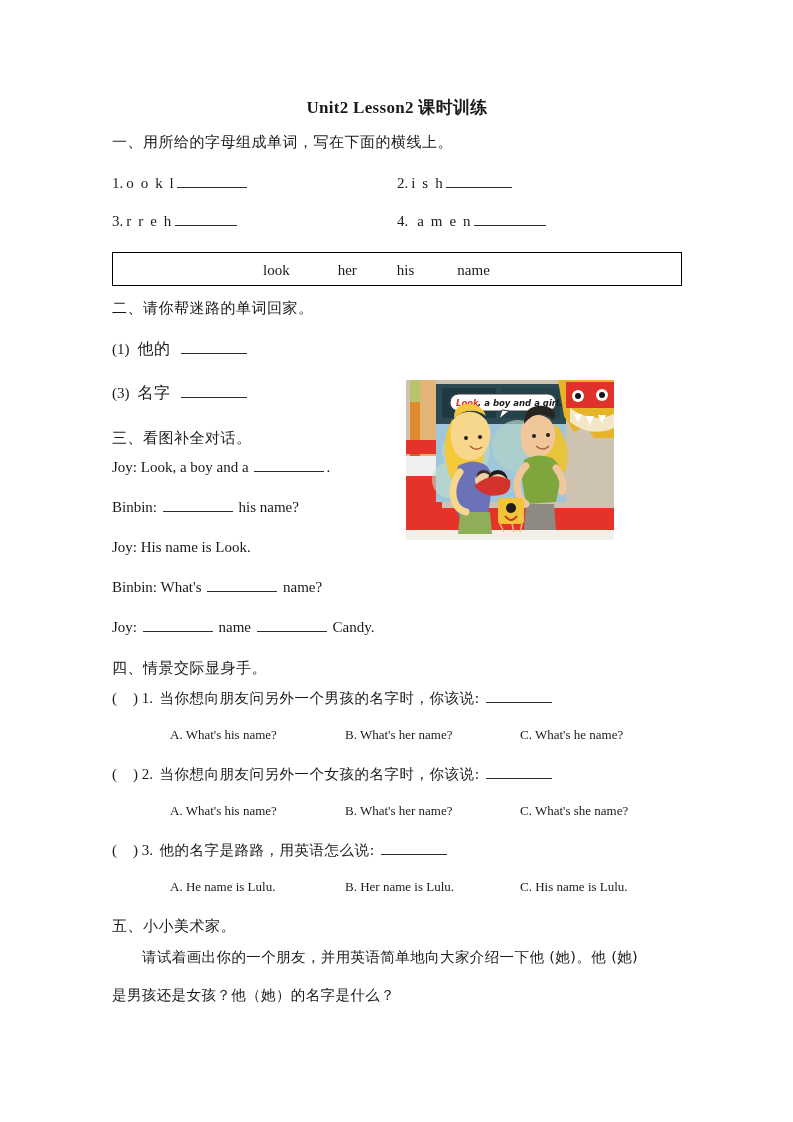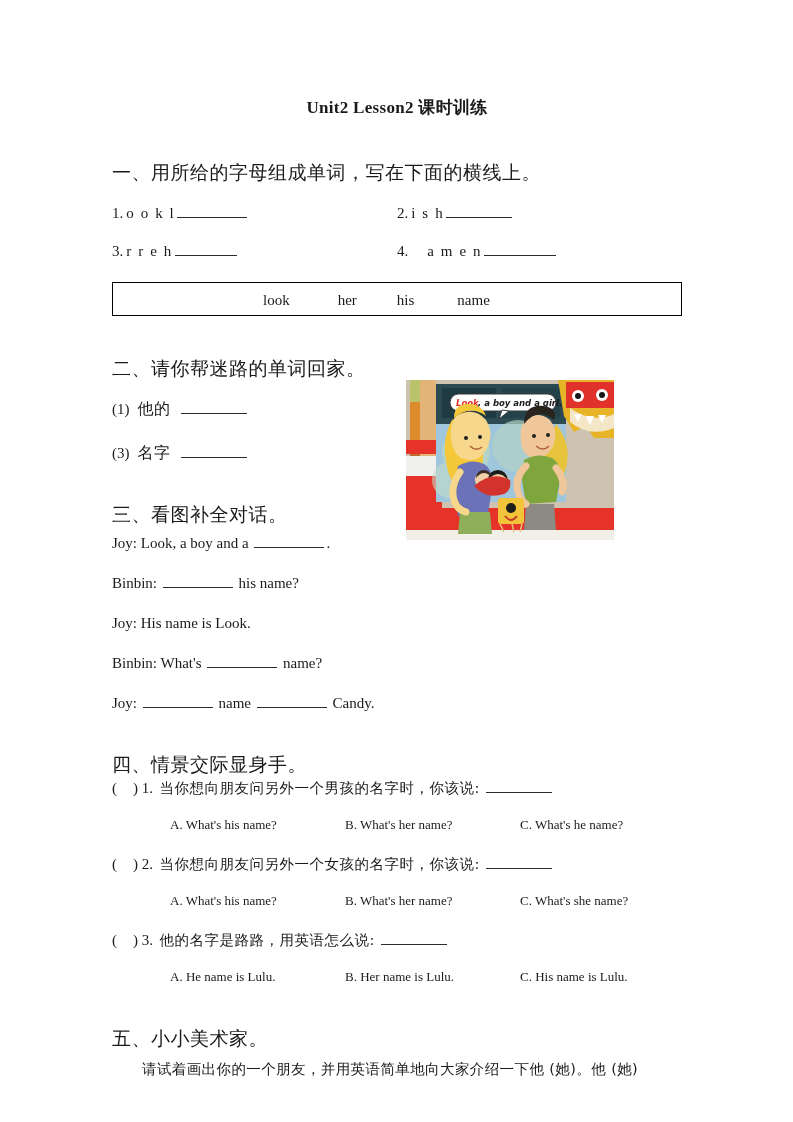--- a/index.html
+++ b/index.html
@@ -34,23 +34,23 @@
     font-weight: bold;
     font-size: 17px;
     letter-spacing: 0.3px;
     margin: 0 0 0 0;
     line-height: 24px;
   }
 
   
   .sec-head {
     font-family: "DejaVu Sans", sans-serif;
-    font-size: 19px;
+    font-size: 15px;
     line-height: 20px;
-    margin-top: 42px;
+    margin-top: 12px;
     letter-spacing: 0.5px;
   }
   .cn {
     font-family: "DejaVu Sans", sans-serif;
     letter-spacing: 0.5px;
   }
 
   
   .ex1 {
     margin-top: 22px;
@@ -131,21 +131,21 @@
   .dialog { margin-top: 10px; }
   .dialog .line {
     font-size: 15px;
     line-height: 18px;
     margin-bottom: 22px;
     white-space: nowrap;
     font-family: Liberation Serif, serif;
   }
 
   
-  .mc { margin-top: 4px; }
+  .mc { margin-top: 10px; }
   .mc-q {
     font-size: 14.5px;
     line-height: 20px;
     margin-bottom: 18px;
     white-space: nowrap;
   }
   .mc-q .paren { font-family: "Liberation Serif", serif; font-size: 15px; }
   .mc-q .qnum { font-size: 15px; margin-right: 3px; }
   .mc-opts {
     display: flex;
@@ -193,21 +193,21 @@
         </div>
       </div>
       <div class="ex1-row">
         <div class="ex1-col">
           <span>3.</span>
           <span class="letters" style="margin-left:3px">r r e h</span>
           <span class="blank bl-60"></span>
         </div>
         <div class="ex1-col">
           <span>4.</span>
-          <span class="letters" style="margin-left:19px">a m e n</span>
+          <span class="letters" style="margin-left:9px">a m e n</span>
           <span class="blank bl-72"></span>
         </div>
       </div>
     </div>
 
     <div class="wordbox">
       <div class="wordbox-inner">
         <span>look</span>
         <span class="wb-gap-1"></span>
         <span>her</span>
@@ -302,20 +302,21 @@
       <div class="mc-opts">
         <span class="opt opt-w1">A. He name is Lulu.</span>
         <span class="opt opt-w2">B. Her name is Lulu.</span>
         <span class="opt">C. His name is Lulu.</span>
       </div>
     </div>
 
     <div class="sec-head">五、小小美术家。</div>
     <div class="ex5">
       <div class="para indent">请试着画出你的一个朋友，并用英语简单地向大家介绍一下他 (她)。他 (她)</div>
+      <div class="para">是男孩还是女孩？他（她）的名字是什么？</div>
     </div>
 
   </div>
 
   <div class="illus">
     <svg width="208" height="160" viewBox="0 0 208 160" xmlns="http://www.w3.org/2000/svg">
 
       <rect x="0" y="0" width="208" height="160" fill="#cdc3b0"></rect>
 
       <rect x="4" y="0" width="10" height="22" fill="#b9c46a"></rect>

